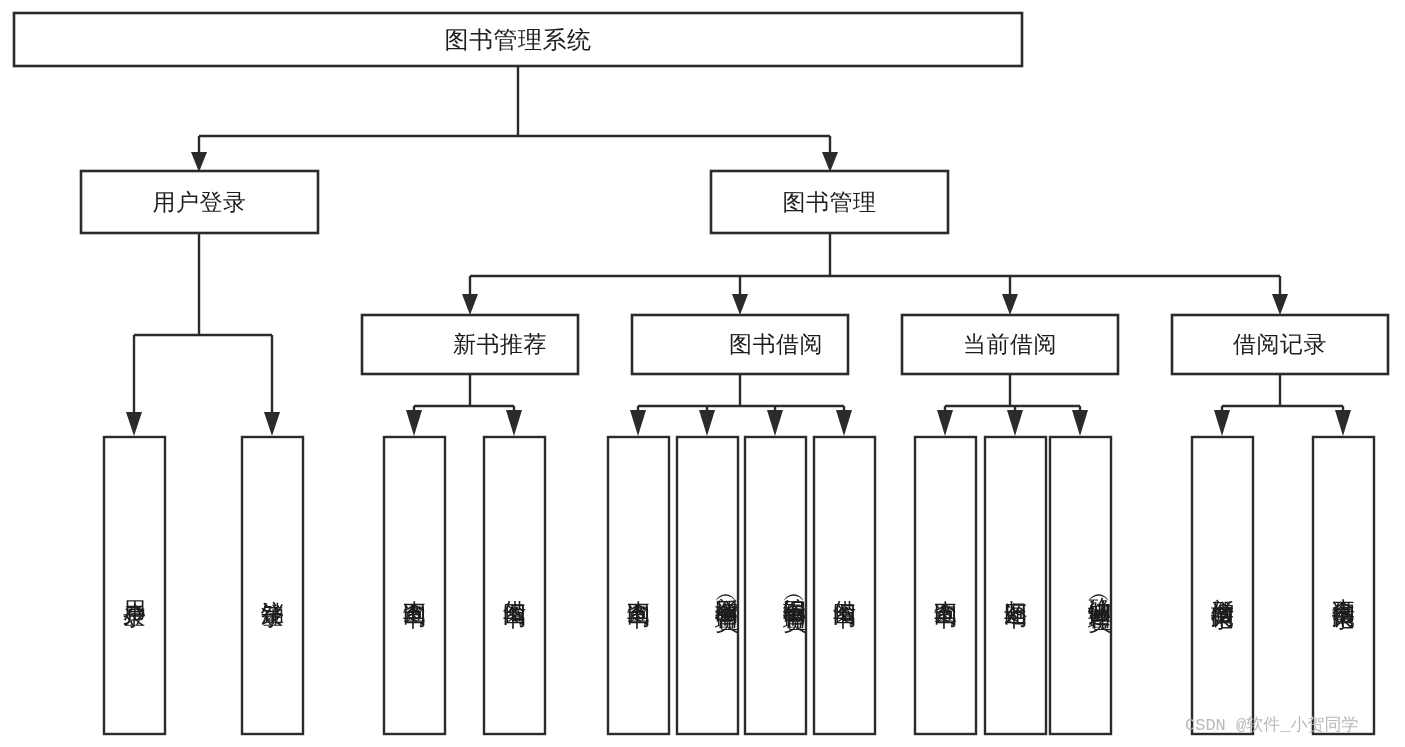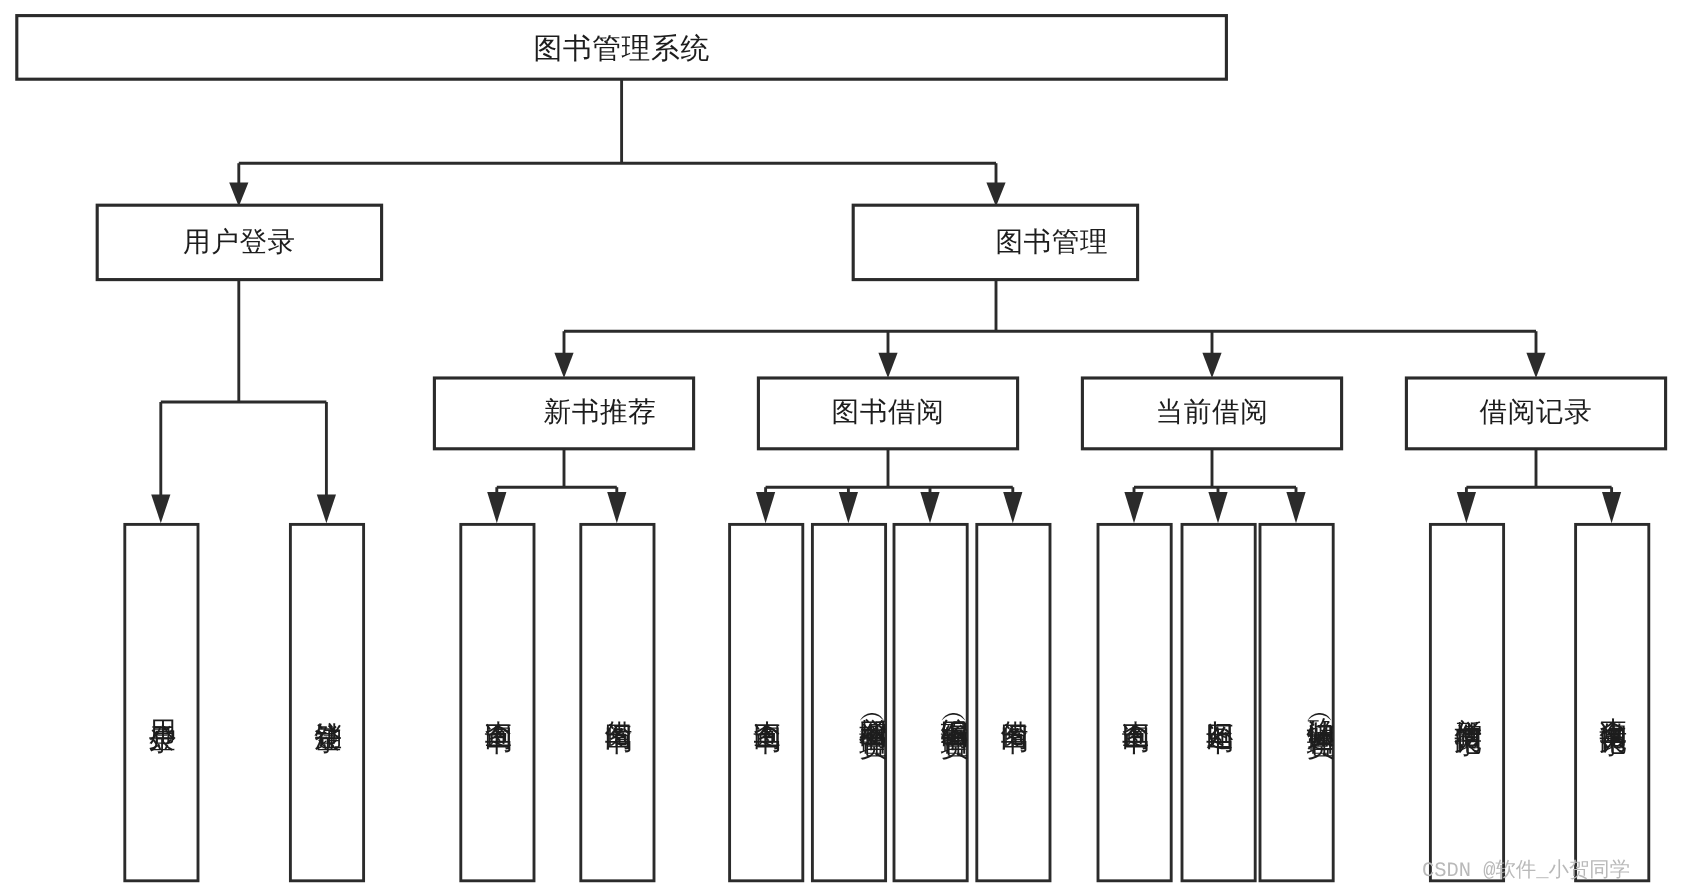--- a/index.html
+++ b/index.html
@@ -189,24 +189,24 @@
     <rect class="node-box-thin" x="1050" y="437" width="61" height="297"></rect>
 
     <rect class="node-box-thin" x="1192" y="437" width="61" height="297"></rect>
     <rect class="node-box-thin" x="1313" y="437" width="61" height="297"></rect>
 
   </svg>
 
   <div class="node-label horizontal root" style="left:14px; top:13px; width:1008px; height:53px;">图书管理系统</div>
 
   <div class="node-label horizontal" style="left:81px; top:171px; width:237px; height:62px;">用户登录</div>
-  <div class="node-label horizontal" style="left:711px; top:171px; width:237px; height:62px;padding-left:47px;">图书管理</div>
+  <div class="node-label horizontal" style="left:711px; top:171px; width:237px; height:62px;">图书管理</div>
 
   <div class="node-label horizontal" style="left:362px; top:315px; width:216px; height:59px;padding-left:30px;">新书推荐</div>
-  <div class="node-label horizontal" style="left:632px; top:315px; width:216px; height:59px;">图书借阅</div>
+  <div class="node-label horizontal" style="left:632px; top:315px; width:216px; height:59px;padding-left:36px;">图书借阅</div>
   <div class="node-label horizontal" style="left:902px; top:315px; width:216px; height:59px;">当前借阅</div>
   <div class="node-label horizontal" style="left:1172px; top:315px; width:216px; height:59px;">借阅记录</div>
 
   <div class="leaf-label center" style="left:104px; top:445px; width:61px; height:281px;">用户登录</div>
   <div class="leaf-label center" style="left:242px; top:445px; width:61px; height:281px;">注销登录</div>
 
   <div class="leaf-label center" style="left:384px; top:445px; width:61px; height:281px;">查询图书</div>
   <div class="leaf-label center" style="left:484px; top:445px; width:61px; height:281px;">借阅图书</div>
 
   <div class="leaf-label center" style="left:608px; top:445px; width:61px; height:281px;">查询图书</div>

